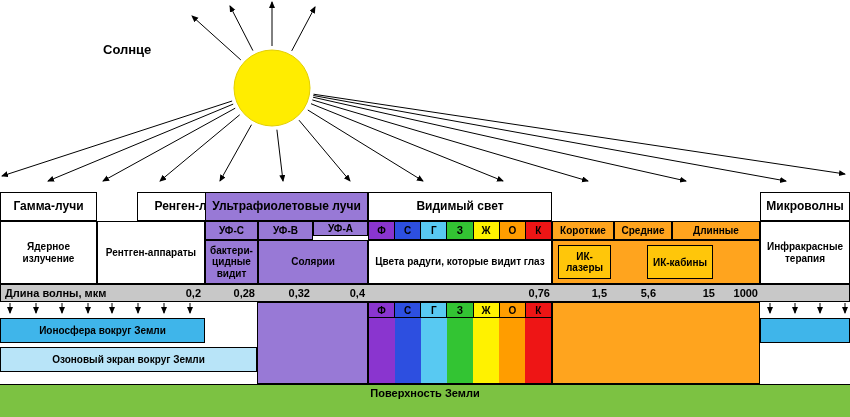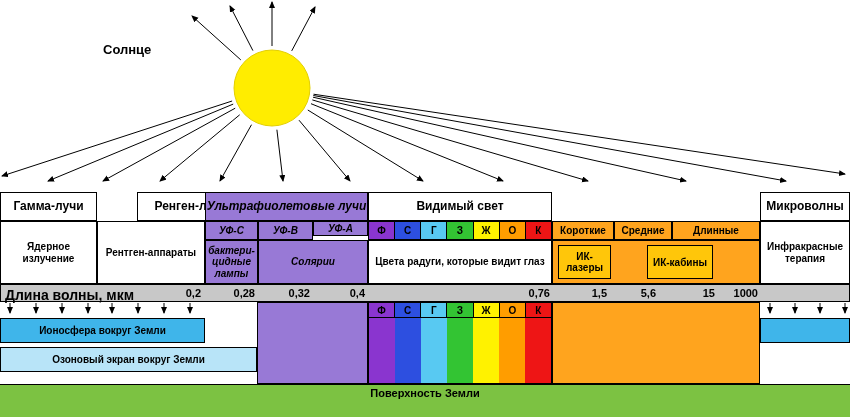--- a/index.html
+++ b/index.html
@@ -4,38 +4,38 @@
 <style>
   * { margin:0; padding:0; box-sizing:border-box; }
   body { font-family:"Liberation Sans","DejaVu Sans",sans-serif; background:#fff; }
   .stage { position:relative; width:850px; height:417px; background:#fff; overflow:hidden; }
   .cell { position:absolute; border:1px solid #000; display:flex; align-items:center; justify-content:center;
           text-align:center; background:#fff; line-height:1.12; color:#000; }
   .hdr { font-weight:bold; font-size:12px; }
   .sub { font-weight:bold; font-size:10px; }
   .app { font-weight:bold; font-size:10px; }
   .nowrap { white-space:nowrap; }
-  .bg-purple { background:var(--uv-purple);font-style:italic; }
+  .bg-purple { background:var(--uv-purple); }
   .bg-orange { background:var(--ir-orange); }
   .ir-header-text { color:var(--ir-header-text); }
   .letters { position:absolute; display:flex; }
   .lcell { flex:1; border:1px solid #000; margin-left:-1px; display:flex; align-items:center; justify-content:center;
            font-weight:bold; font-size:10px; }
   .lcell:first-child { margin-left:0; }
   .stripes { position:absolute; display:flex; border:1px solid #000; border-top:none; }
   .stripe { flex:1; }
   .block { position:absolute; border:1px solid #000; }
   .band { position:absolute; border:1px solid #000; display:flex; align-items:center; justify-content:center;
           font-weight:bold; font-size:10px; }
   .blue-band { background:var(--ionosphere-blue); }
   .ozone-bg { background:var(--ozone-blue); }
   .surface { position:absolute; background:var(--surface-green); border-top:1px solid #000; display:flex;
              justify-content:center; align-items:flex-start; padding-top:2px; font-weight:bold; font-size:11px; }
   .wl-row { position:absolute; background:var(--wavelength-gray); border:1px solid #000; }
-  .wl-label { position:absolute; left:4px; top:2px; font-size:14px; font-weight:bold; }
+  .wl-label { position:absolute; left:4px; top:2px; font-size:11px; font-weight:bold; }
   .wl-val { position:absolute; top:2px; transform:translateX(-100%); font-size:11px; font-weight:bold; }
   .ir-box { position:absolute; border:1px solid #000; background:var(--ir-yellow); display:flex; align-items:center;
             justify-content:center; text-align:center; font-weight:bold; font-size:10px; line-height:1.1; }
   .sun-label { position:absolute; left:103px; top:42px; font-weight:bold; font-size:13px; }
   #rays-svg { position:absolute; left:0; top:0; pointer-events:none; }
   .ray { stroke:#000; stroke-width:1; fill:none; }
   .sun-circle { fill:var(--sun); stroke:#e3cf00; stroke-width:1; }
 </style>
 </head>
 <body>
@@ -91,21 +91,21 @@
     <span class="lcell" style="background-color: rgb(255, 157, 0);">О</span>
     <span class="lcell" style="background-color: rgb(238, 21, 21);">К</span>
   </div>
 
   <div class="cell sub bg-orange" style="left:552px;top:221px;width:62px;height:19px;">Короткие</div>
   <div class="cell sub bg-orange" style="left:614px;top:221px;width:58px;height:19px;">Средние</div>
   <div class="cell sub bg-orange" style="left:672px;top:221px;width:88px;height:19px;">Длинные</div>
 
   <div class="cell app" style="left:0;top:221px;width:97px;height:63px;">Ядерное излучение</div>
   <div class="cell app" style="left:97px;top:221px;width:108px;height:63px;">Рентген-аппараты</div>
-  <div class="cell app bg-purple" style="left:205px;top:240px;width:53px;height:44px;">бактери-цидные лампы</div>
+  <div class="cell app bg-purple" style="left:205px;top:240px;width:53px;height:44px;">бактери-цидные видит</div>
   <div class="cell app bg-purple" style="left:258px;top:240px;width:110px;height:44px;">Солярии</div>
   <div class="cell bg-orange" style="left:552px;top:240px;width:208px;height:44px;">
     <div class="ir-box" style="left:5px;top:4px;width:53px;height:34px;">ИК-лазеры</div>
     <div class="ir-box" style="left:94px;top:4px;width:66px;height:34px;">ИК-кабины</div>
   </div>
 
   <div class="cell app" style="left:368px;top:240px;width:184px;height:44px;">Цвета радуги, которые видит глаз</div>
 
   <div class="cell app" style="left:760px;top:221px;width:90px;height:63px;">Инфракрасные терапия</div>
 

